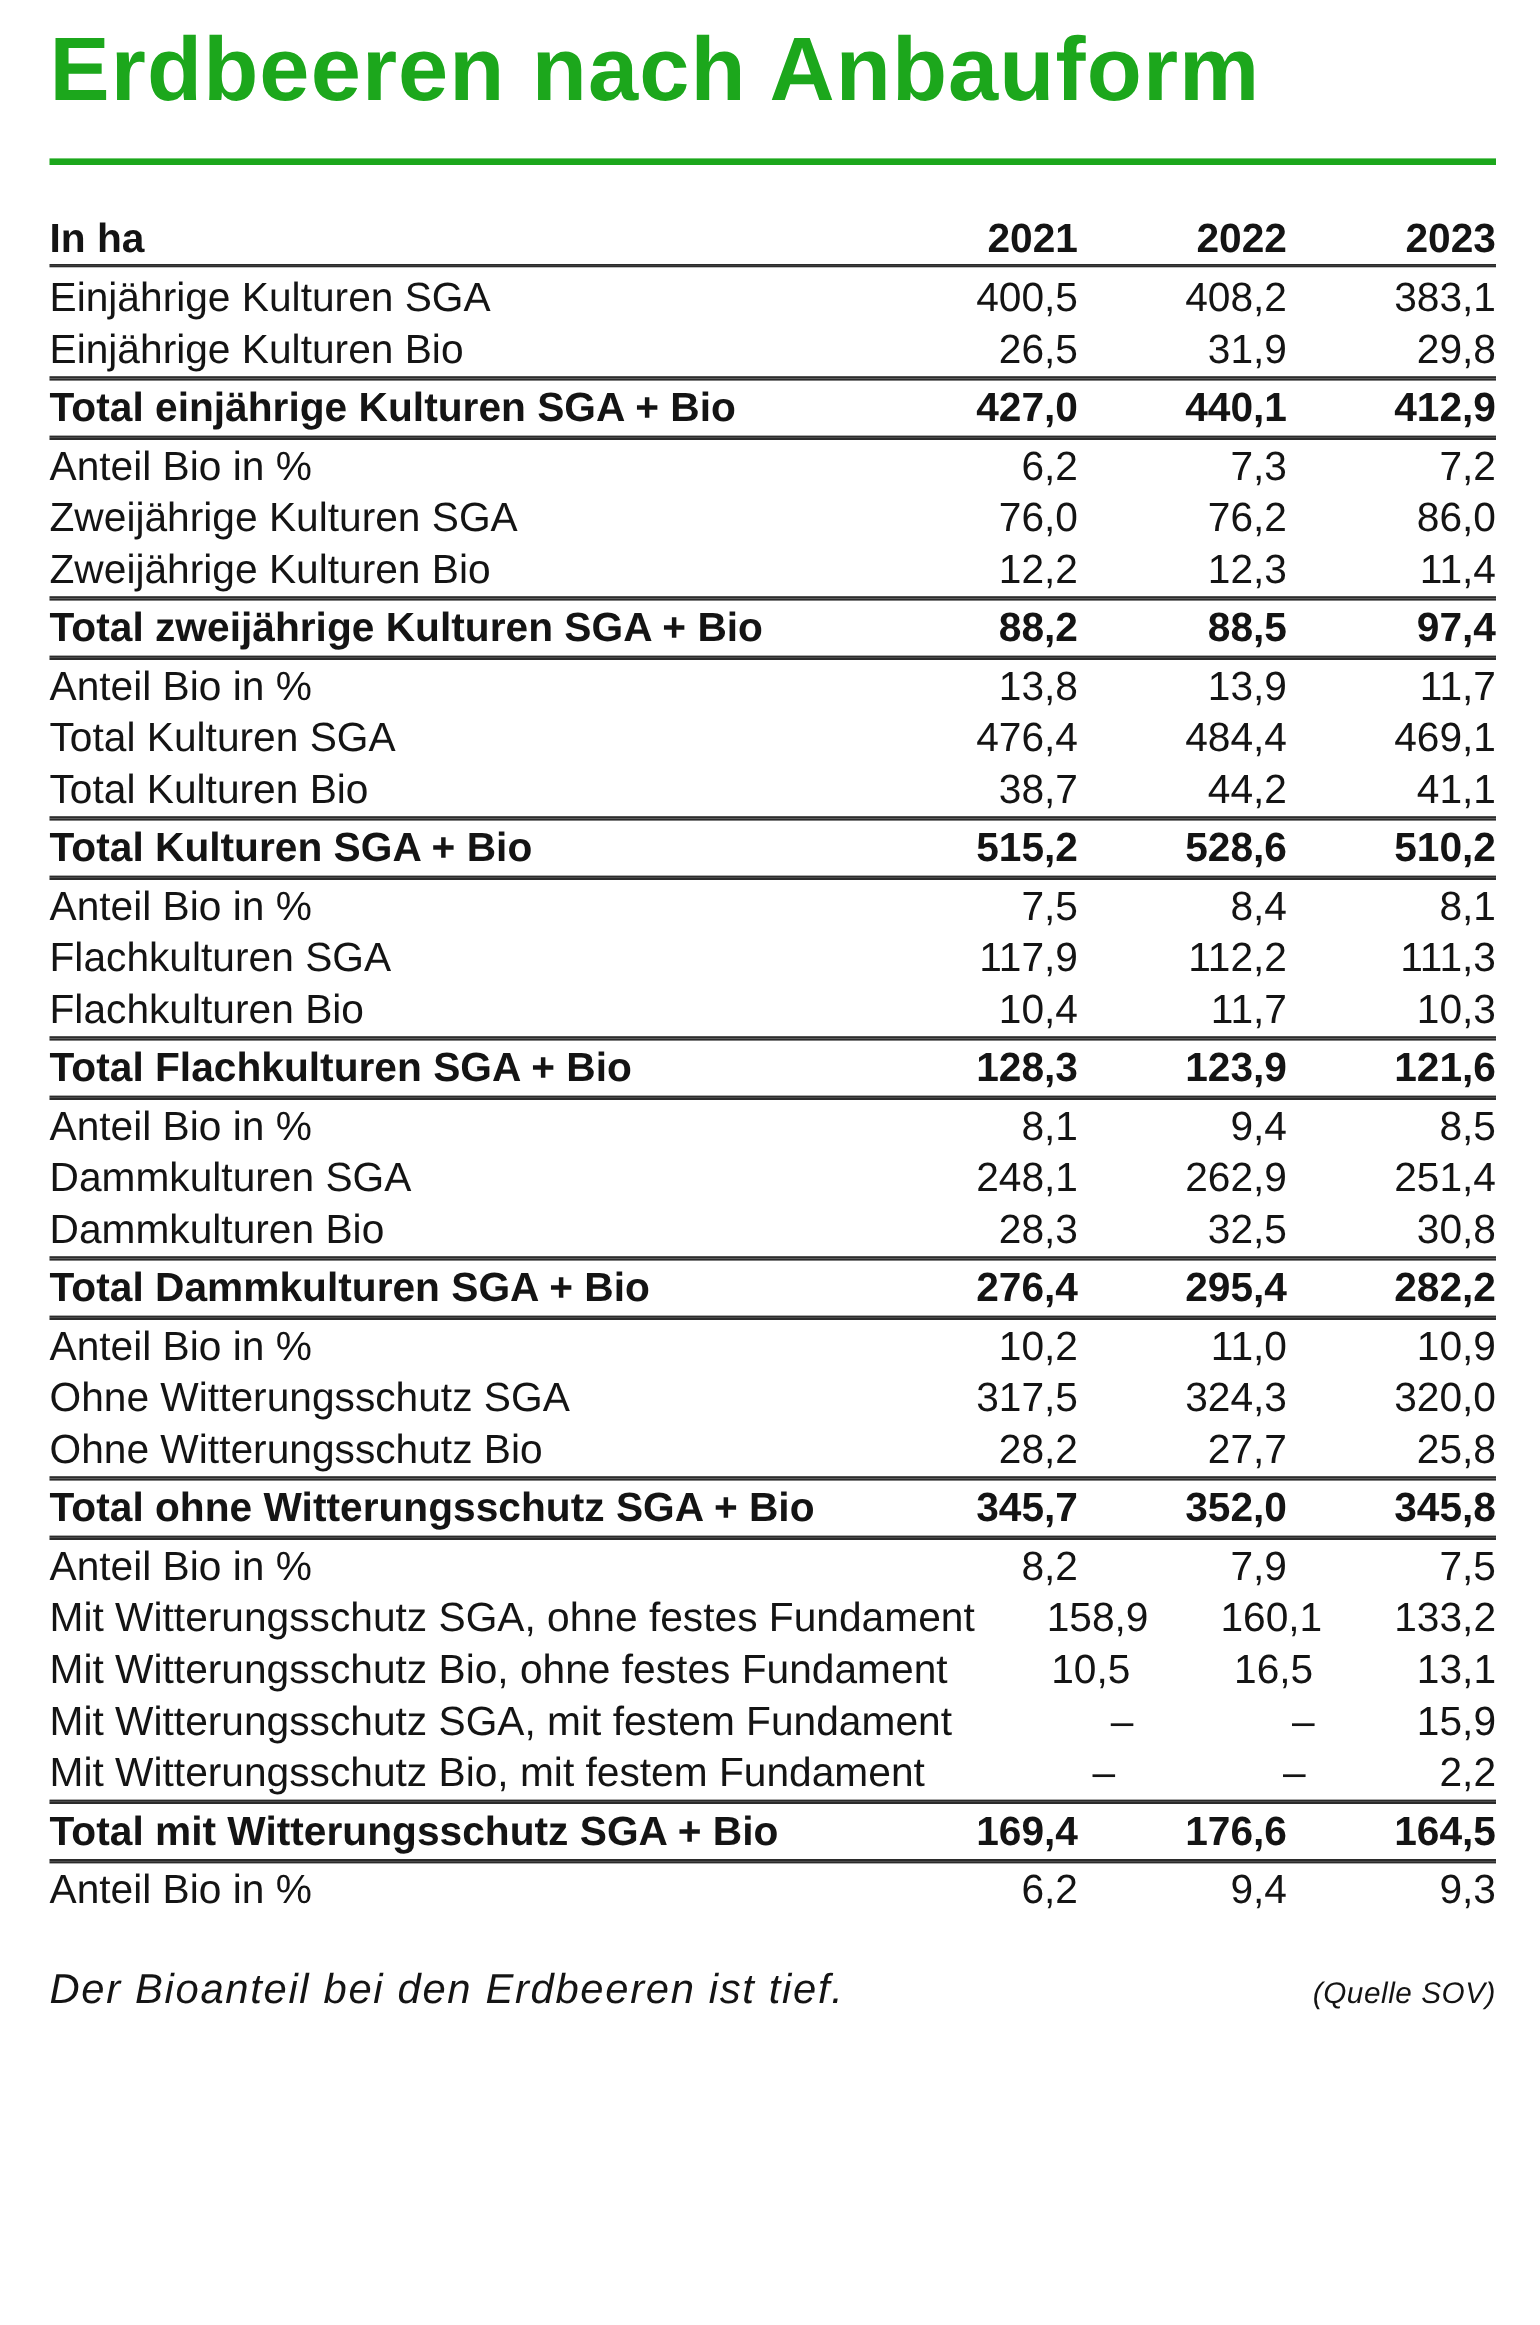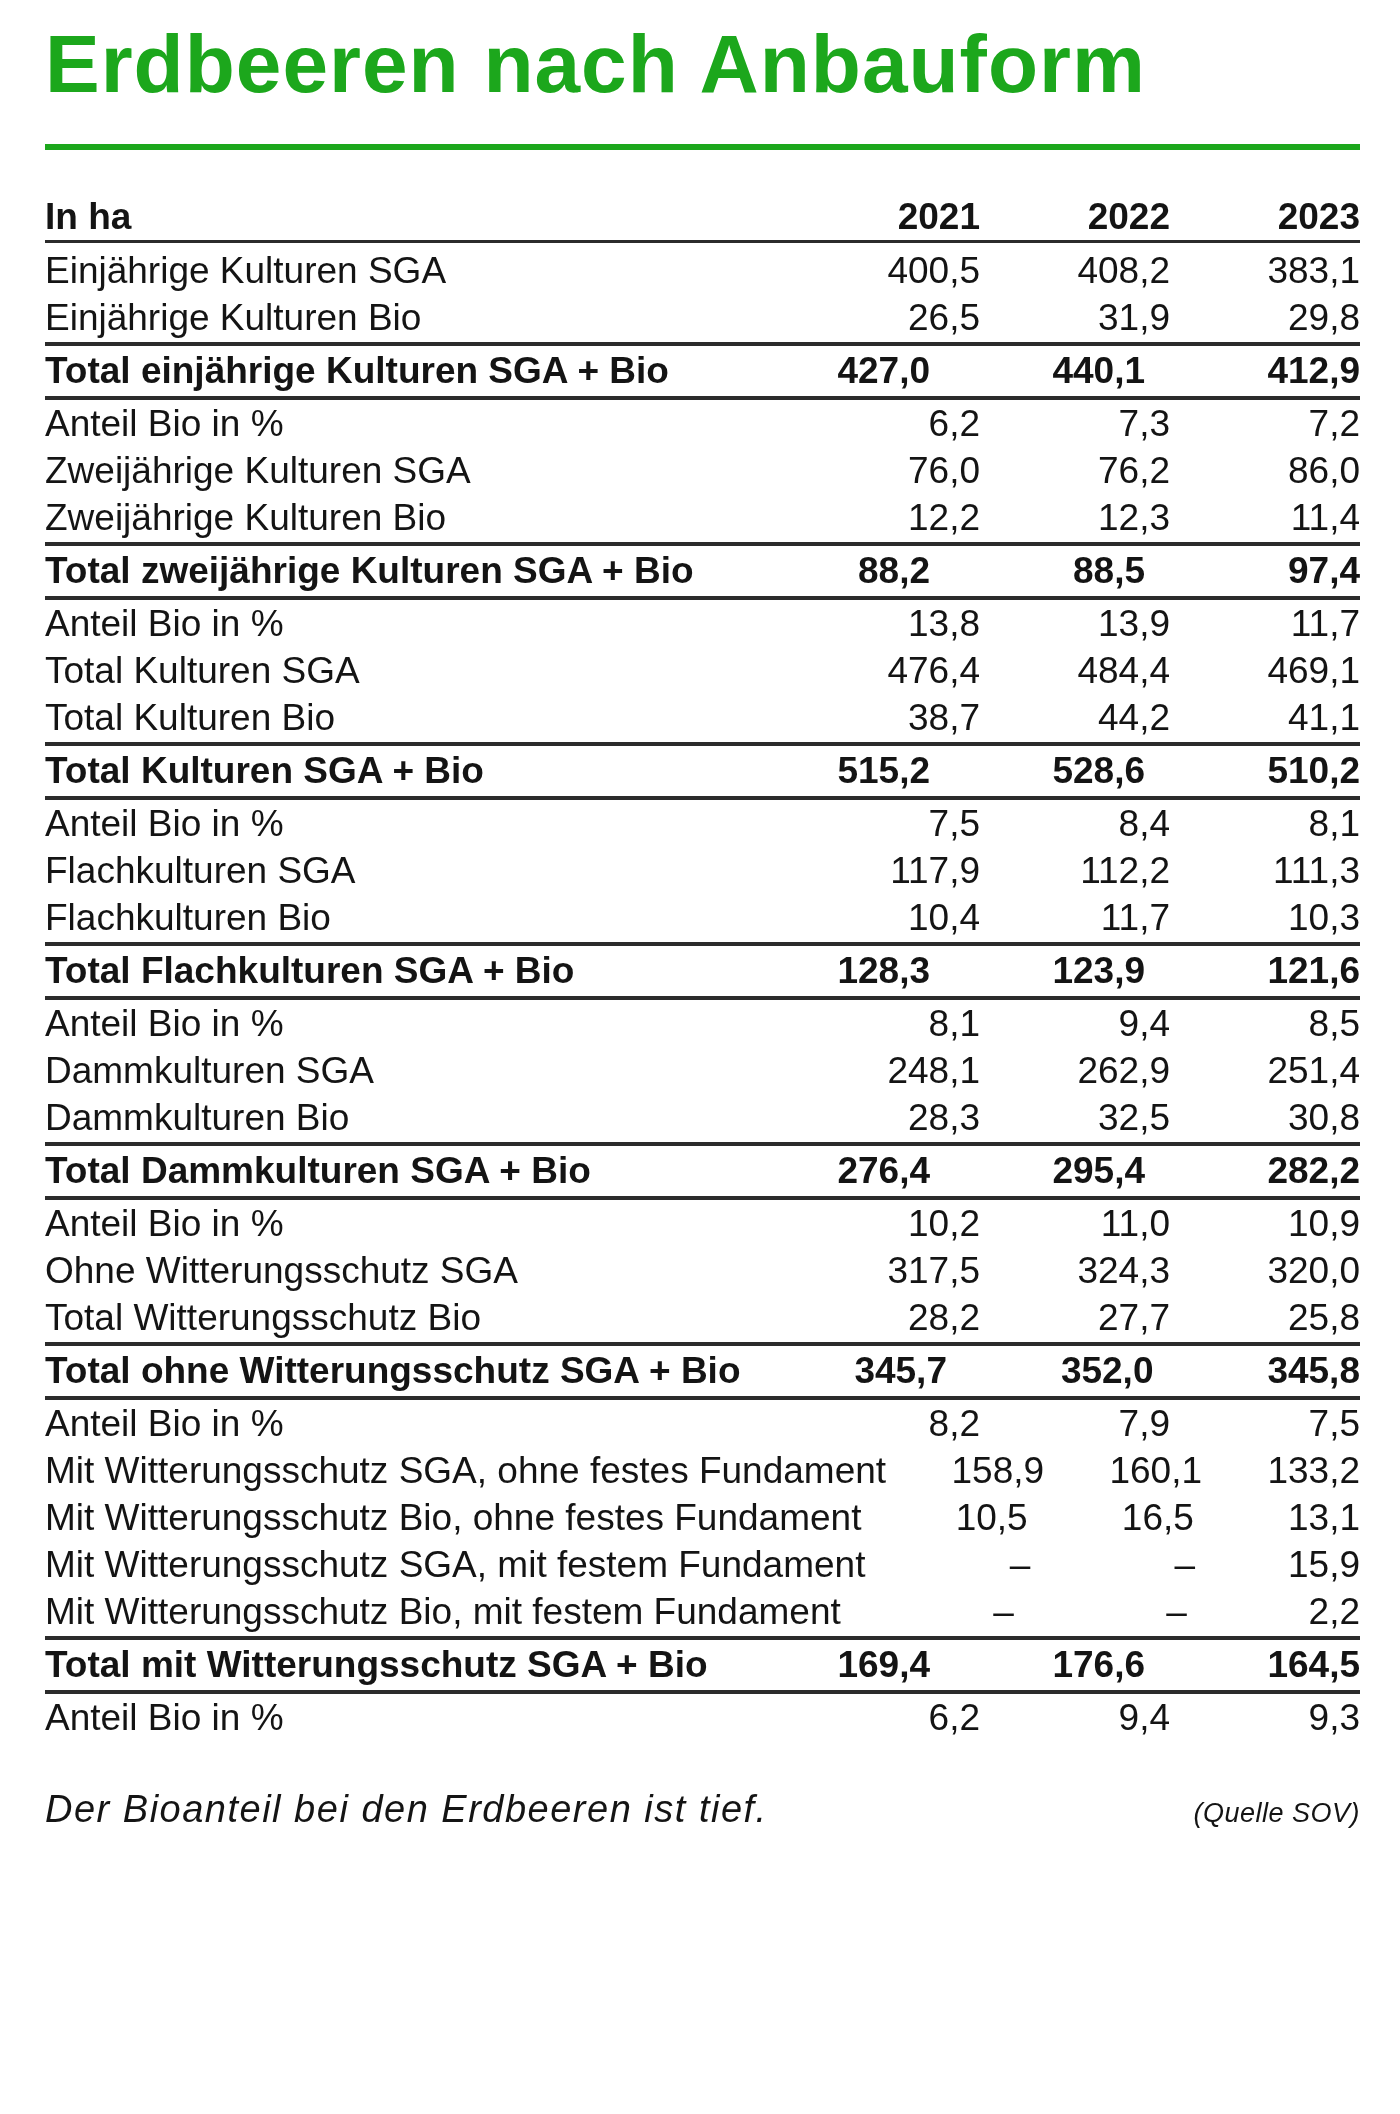--- a/index.html
+++ b/index.html
@@ -52,21 +52,20 @@
     text-align:right;
     white-space:nowrap;
   }
   .row.header{
     height:46px;
     font-weight:700;
   }
   .row.total{
     height:50px;
     font-weight:700;
-    gap:25px;
   }
   .row.share{height:48px;}
   
   .rule2{
     height:3px;
     border-top:2px solid var(--rule);
     border-bottom:2px solid var(--rule);
   }
   .rule2.header-rule{
     border-top-width:1px;
@@ -250,21 +249,21 @@
   </div>
         </div>
         <div class="section">
           <div class="row normal">
     <div class="label">Ohne Witterungsschutz SGA</div>
     <div class="val">317,5</div>
     <div class="val">324,3</div>
     <div class="val">320,0</div>
   </div>
           <div class="row normal">
-    <div class="label">Total Witterungsschutz Bio</div>
+    <div class="label">Ohne Witterungsschutz Bio</div>
     <div class="val">28,2</div>
     <div class="val">27,7</div>
     <div class="val">25,8</div>
   </div>
           <div class="rule2"></div>
           <div class="row total">
     <div class="label">Total ohne Witterungsschutz SGA + Bio</div>
     <div class="val">345,7</div>
     <div class="val">352,0</div>
     <div class="val">345,8</div>

